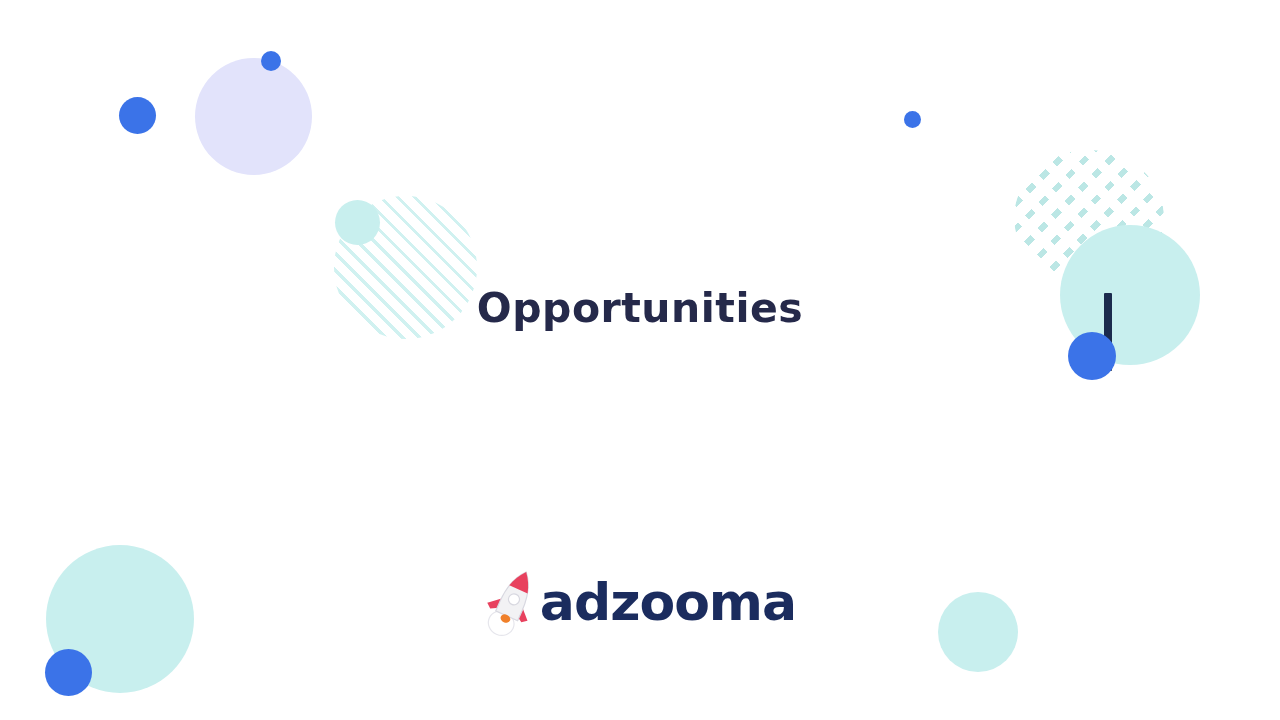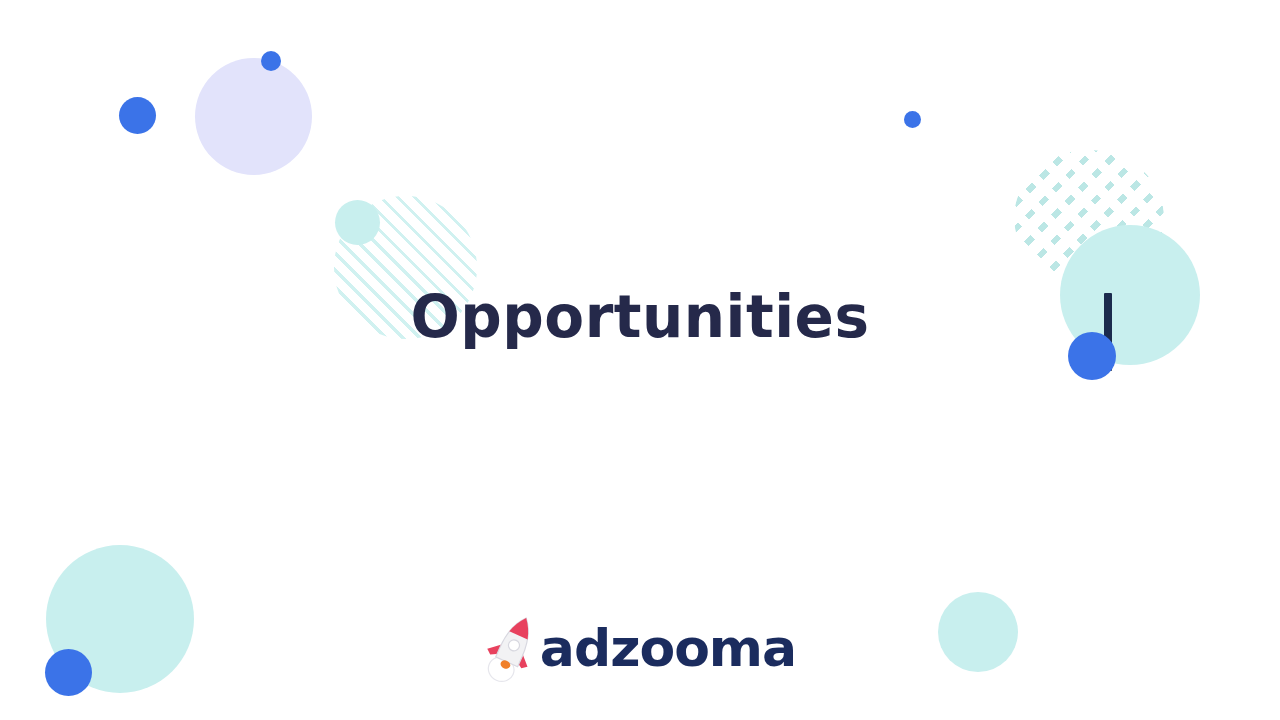--- a/index.html
+++ b/index.html
@@ -117,33 +117,33 @@
     background: #c8efee;
   }
 
   
   #title {
     position: absolute;
     left: 0;
     top: 288px;
     width: 1280px;
     text-align: center;
-    font-size: 58px;
+    font-size: 41px;
     font-weight: 700;
     letter-spacing: 0.5px;
     color: #25294a;
     font-family: "DejaVu Sans", sans-serif;
     line-height: 1;
   }
 
   
   #logo {
     position: absolute;
     left: 0;
-    top: 608px;
+    top: 562px;
     width: 1280px;
     display: flex;
     align-items: center;
     justify-content: center;
   }
   #rocket-icon {
     width: 62px;
     height: 80px;
     margin-right: -6px;
     flex: 0 0 auto;

